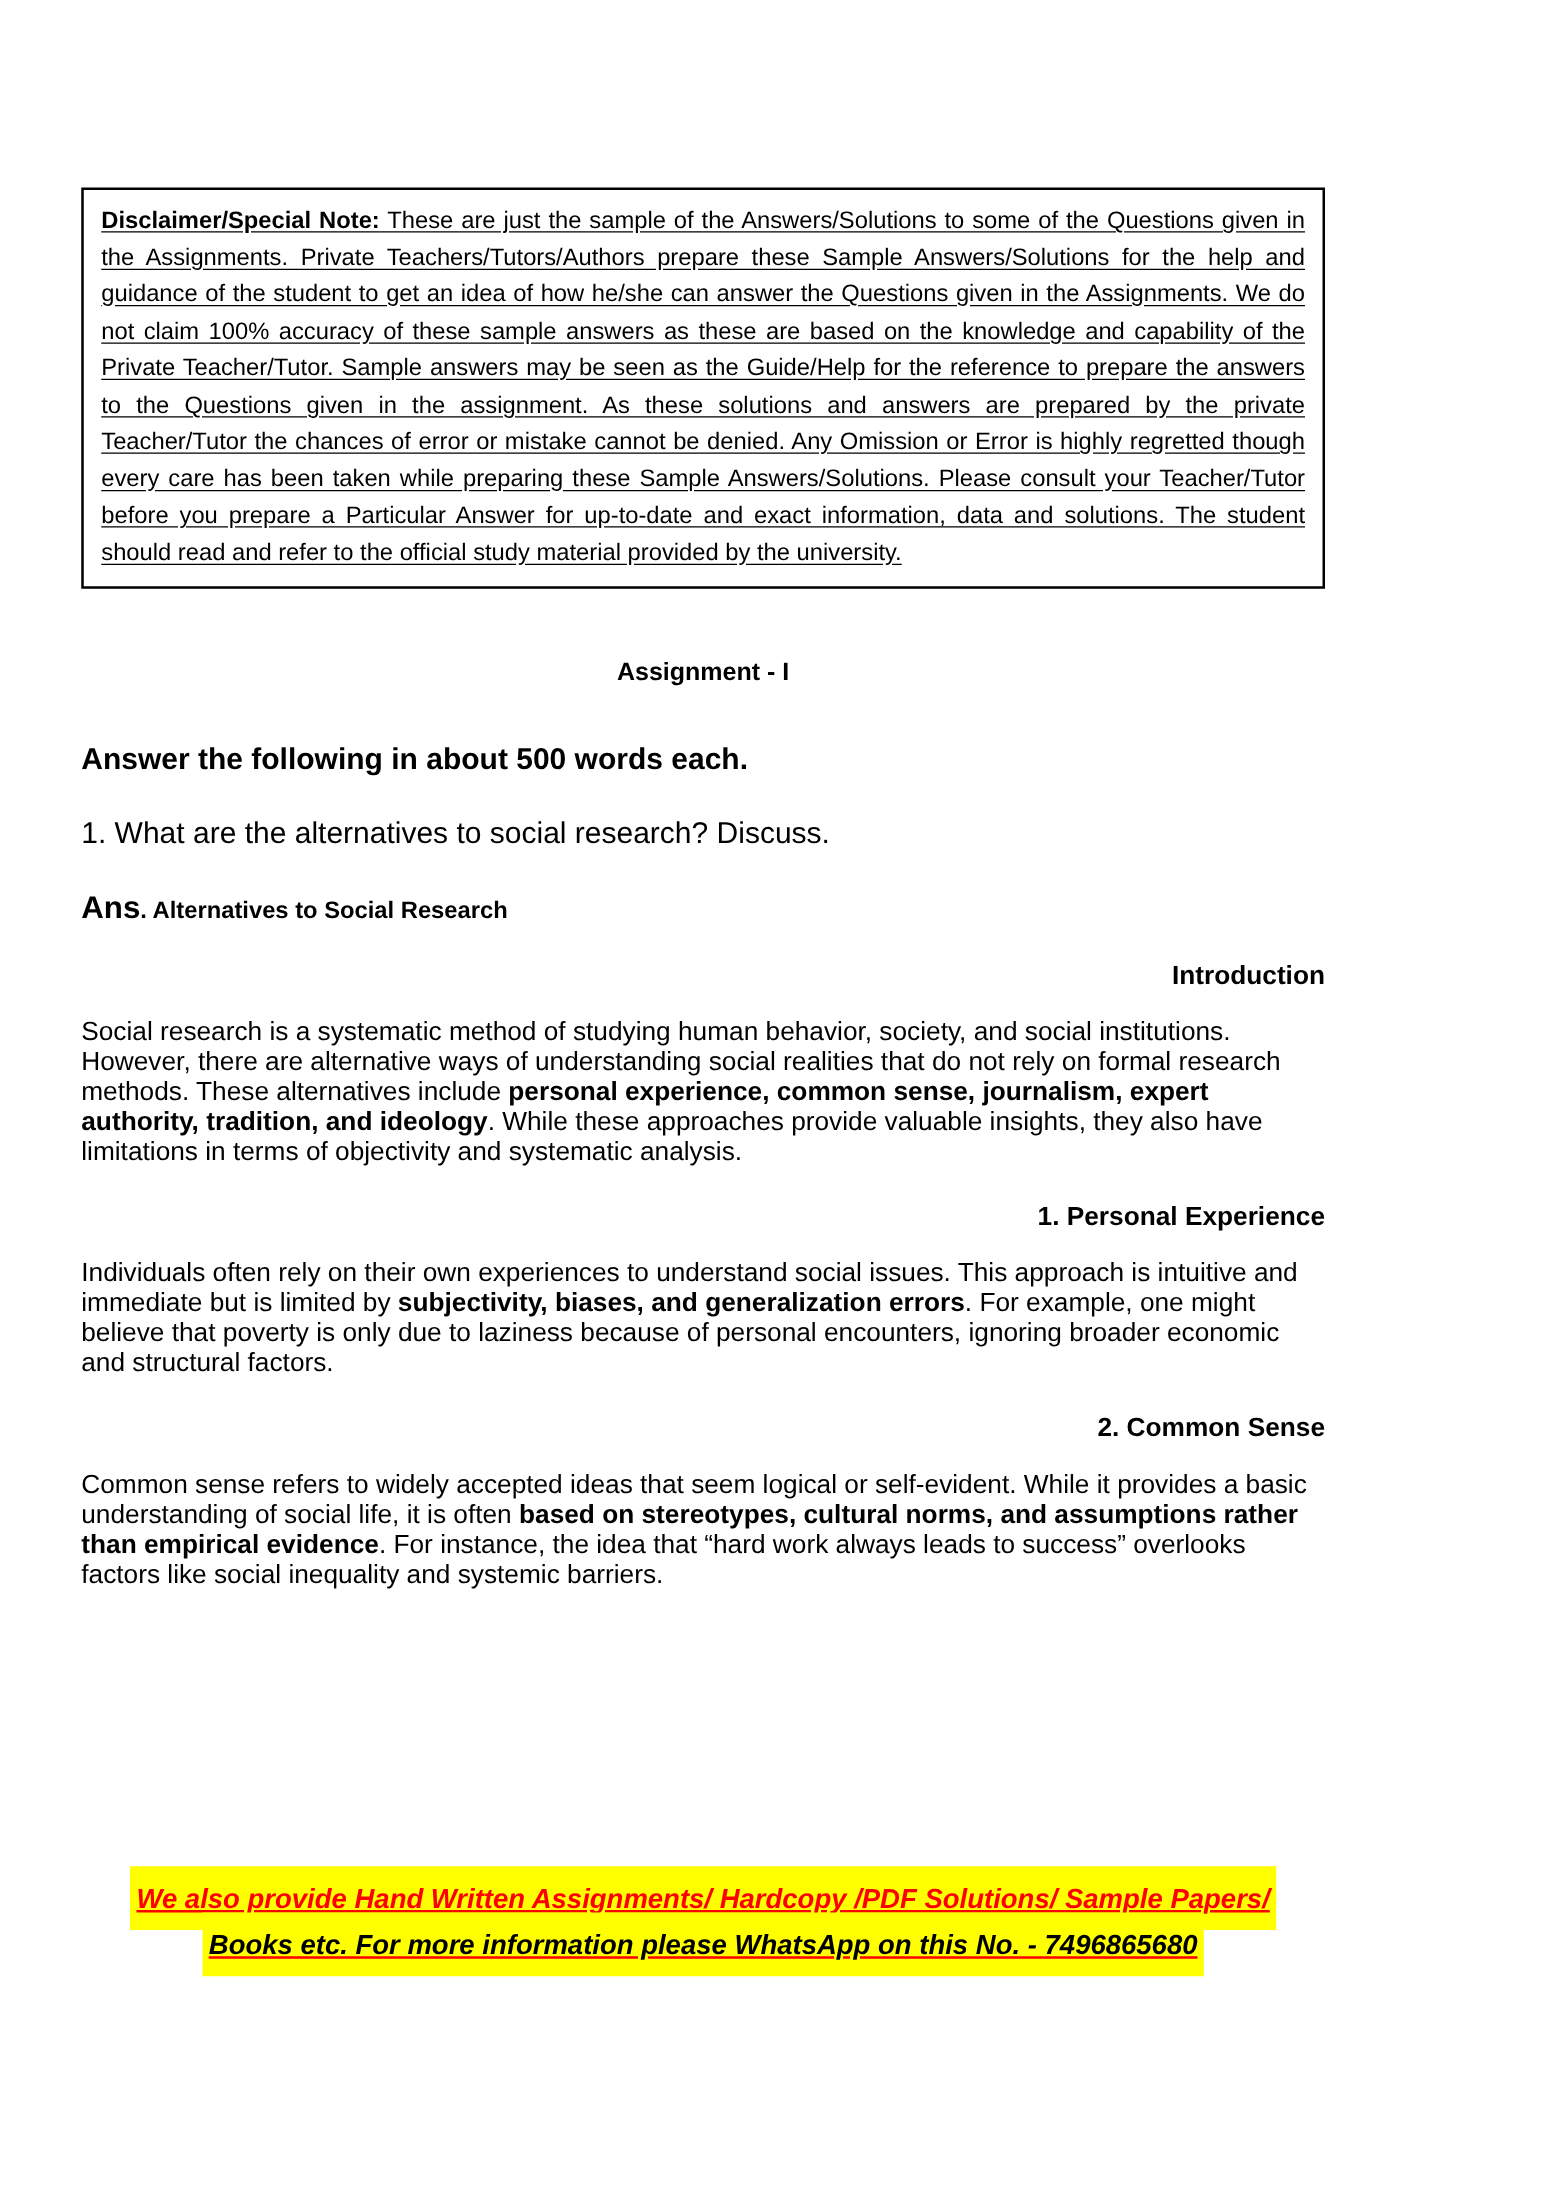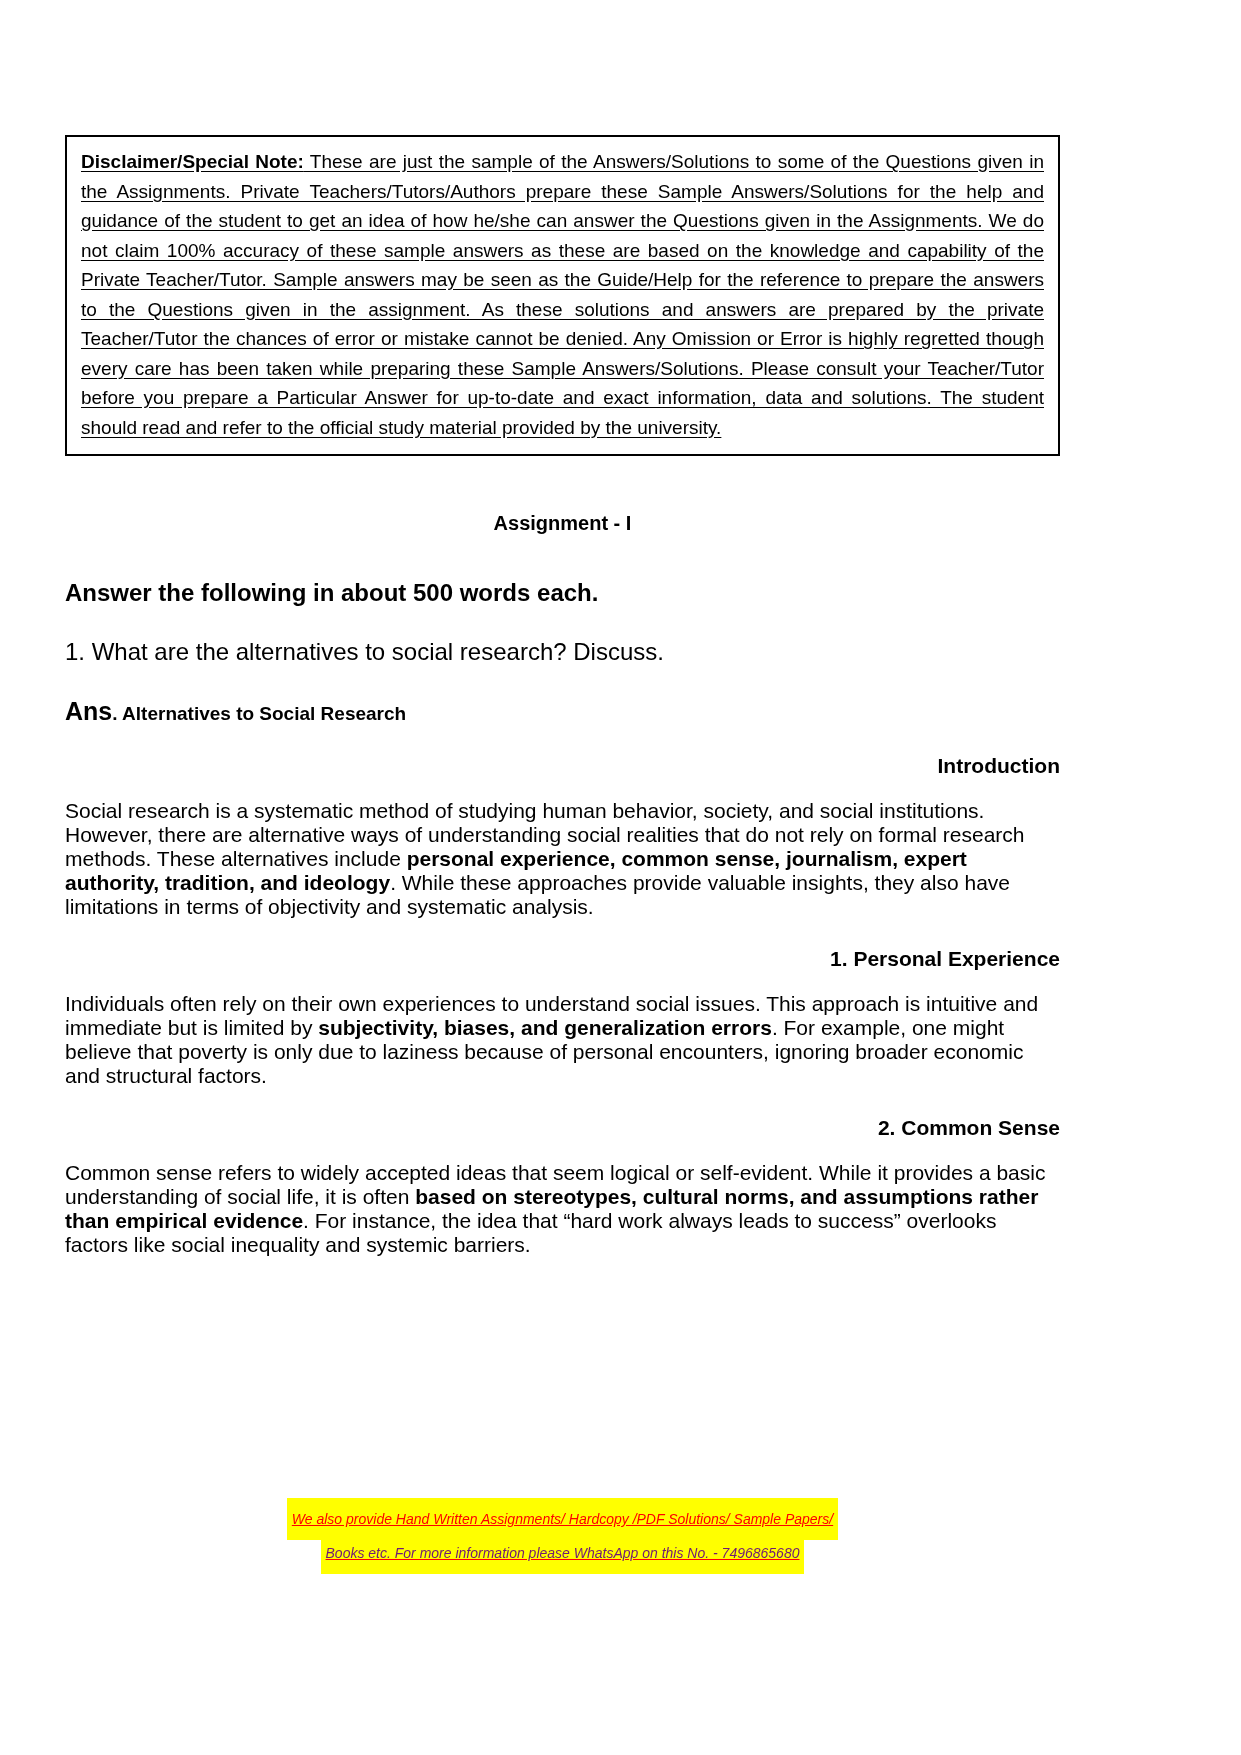--- a/index.html
+++ b/index.html
@@ -8,21 +8,21 @@
     width: 1241px;
     height: 1755px;
     position: relative;
     font-family: "Liberation Sans", sans-serif;
     color: #000000;
     overflow: hidden;
   }
   .content {
     position: absolute;
     left: 65px;
-    top: 135px;
+    top: 150px;
     width: 995px;
   }
   .disclaimer-box {
     border: 2px solid #000000;
     padding: 10px 14px 12px 14px;
   }
   .disclaimer-text {
     font-size: 19px;
     line-height: 29.5px;
     text-align: justify;
@@ -74,22 +74,22 @@
     width: 995px;
     top: 1502px;
     text-align: center;
   }
   .footer-line {
     display: block;
     line-height: 34px;
   }
   .footer-line span {
     display: inline;
-    font-size: 14px;
-    font-weight: normal;
+    font-size: 22px;
+    font-weight: bold;
     font-style: italic;
     text-decoration: underline;
     padding: 13px 5px;
   }
 </style>
 </head>
 <body>
 
 <div class="content">
 
@@ -111,14 +111,14 @@
       <h3 class="section-heading">1. Personal Experience</h3>
       <p class="body-paragraph"><span>Individuals often rely on their own experiences to understand social issues. This approach is intuitive and immediate but is limited by </span><b>subjectivity, biases, and generalization errors</b><span>. For example, one might believe that poverty is only due to laziness because of personal encounters, ignoring broader economic and structural factors.</span></p>
       <h3 class="section-heading">2. Common Sense</h3>
       <p class="body-paragraph"><span>Common sense refers to widely accepted ideas that seem logical or self-evident. While it provides a basic understanding of social life, it is often </span><b>based on stereotypes, cultural norms, and assumptions rather than empirical evidence</b><span>. For instance, the idea that “hard work always leads to success” overlooks factors like social inequality and systemic barriers.</span></p>
     </div>
 
 </div>
 
 <div class="footer">
   <span class="footer-line"><span style="color: rgb(255, 0, 0); background-color: rgb(255, 255, 0); text-decoration-color: rgb(255, 0, 0);">We also provide Hand Written Assignments/ Hardcopy /PDF Solutions/ Sample Papers/</span></span>
-  <span class="footer-line"><span style="color: #701a75; background-color: rgb(255, 255, 0); text-decoration-color: rgb(255, 0, 0);">Books etc. For more information please WhatsApp on this No. - 7496865680</span></span>
+  <span class="footer-line"><span style="color: #000000; background-color: rgb(255, 255, 0); text-decoration-color: rgb(255, 0, 0);">Books etc. For more information please WhatsApp on this No. - 7496865680</span></span>
 </div>
 
 </body></html>

